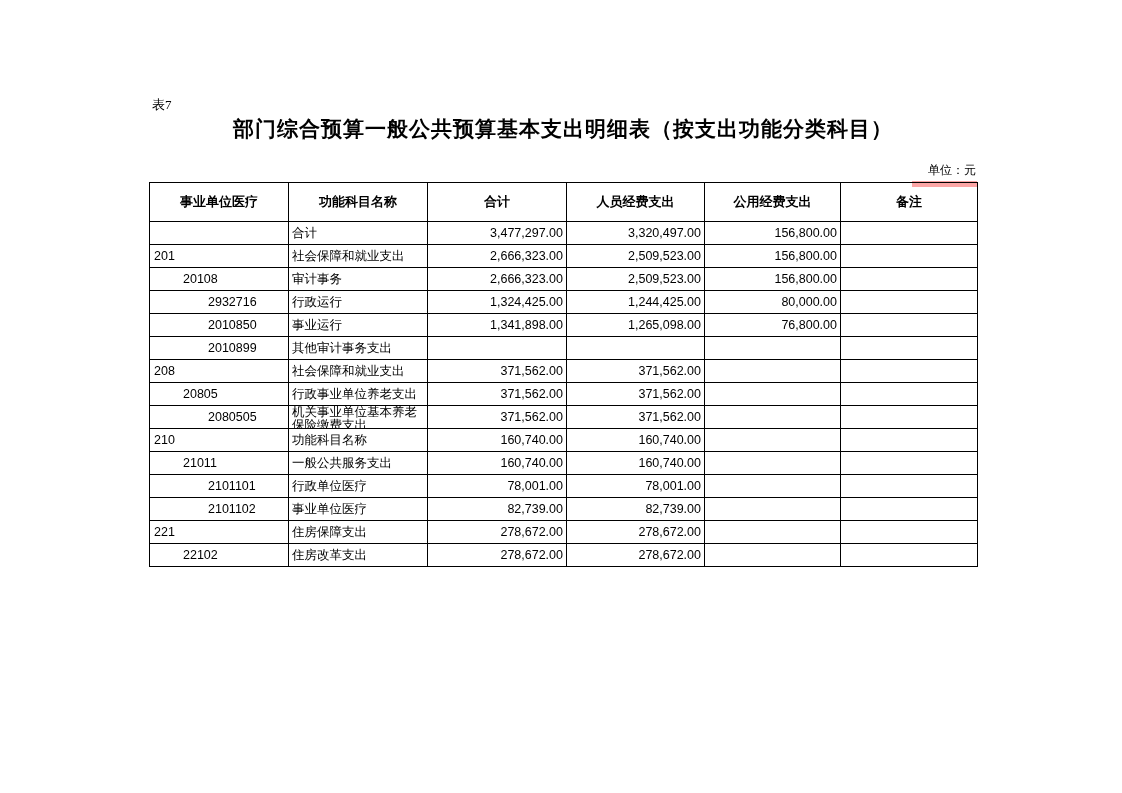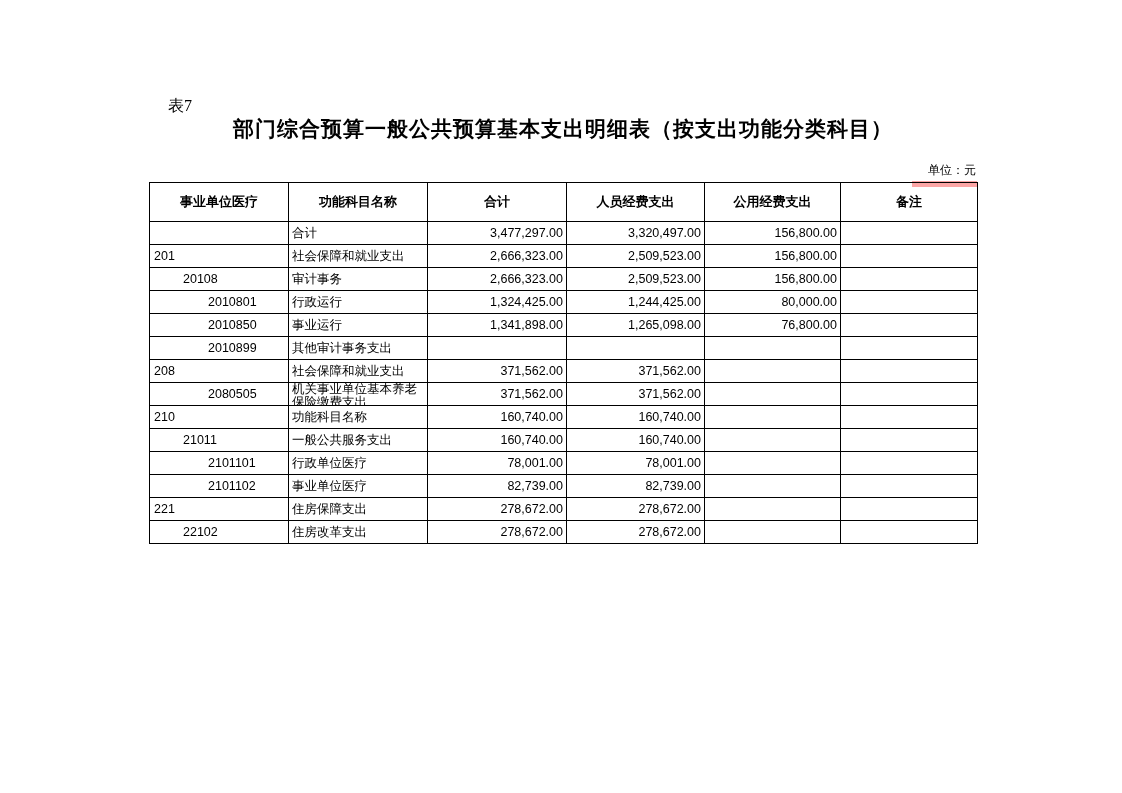--- a/index.html
+++ b/index.html
@@ -12,22 +12,21 @@
   .page {
     position: relative;
     width: 1122px; height: 793px;
     background: #ffffff;
     overflow: hidden;
   }
   .table-label {
     position: absolute;
     left: 152px; top: 96px;
     font-family: "Liberation Serif", "DejaVu Serif", serif;
-    font-size: 16px;
-    margin-left: 16px;
+    font-size: 13px;
   }
   .page-title {
     position: absolute;
     left: 149px; top: 115px;
     width: 828px;
     text-align: center;
     font-size: 21px;
     font-weight: bold;
     letter-spacing: 1px;
     white-space: nowrap;
@@ -147,21 +146,21 @@
       <td class="code indent-1">20108</td>
       <td class="name">
         <div class="name-inner">审计事务</div>
       </td>
       <td class="num">2,666,323.00</td>
       <td class="num">2,509,523.00</td>
       <td class="num">156,800.00</td>
       <td class="num"></td>
     </tr>
         <tr>
-      <td class="code indent-2">2010801</td>
+      <td class="code indent-2">2932716</td>
       <td class="name">
         <div class="name-inner">行政运行</div>
       </td>
       <td class="num">1,324,425.00</td>
       <td class="num">1,244,425.00</td>
       <td class="num">80,000.00</td>
       <td class="num"></td>
     </tr>
         <tr>
       <td class="code indent-2">2010850</td>
@@ -187,20 +186,30 @@
       <td class="code indent-0">208</td>
       <td class="name">
         <div class="name-inner">社会保障和就业支出</div>
       </td>
       <td class="num">371,562.00</td>
       <td class="num">371,562.00</td>
       <td class="num"></td>
       <td class="num"></td>
     </tr>
         <tr>
+      <td class="code indent-1">20805</td>
+      <td class="name">
+        <div class="name-inner">行政事业单位养老支出</div>
+      </td>
+      <td class="num">371,562.00</td>
+      <td class="num">371,562.00</td>
+      <td class="num"></td>
+      <td class="num"></td>
+    </tr>
+        <tr>
       <td class="code indent-2">2080505</td>
       <td class="name">
         <div class="name-inner wrap">机关事业单位基本养老保险缴费支出</div>
       </td>
       <td class="num">371,562.00</td>
       <td class="num">371,562.00</td>
       <td class="num"></td>
       <td class="num"></td>
     </tr>
         <tr>

